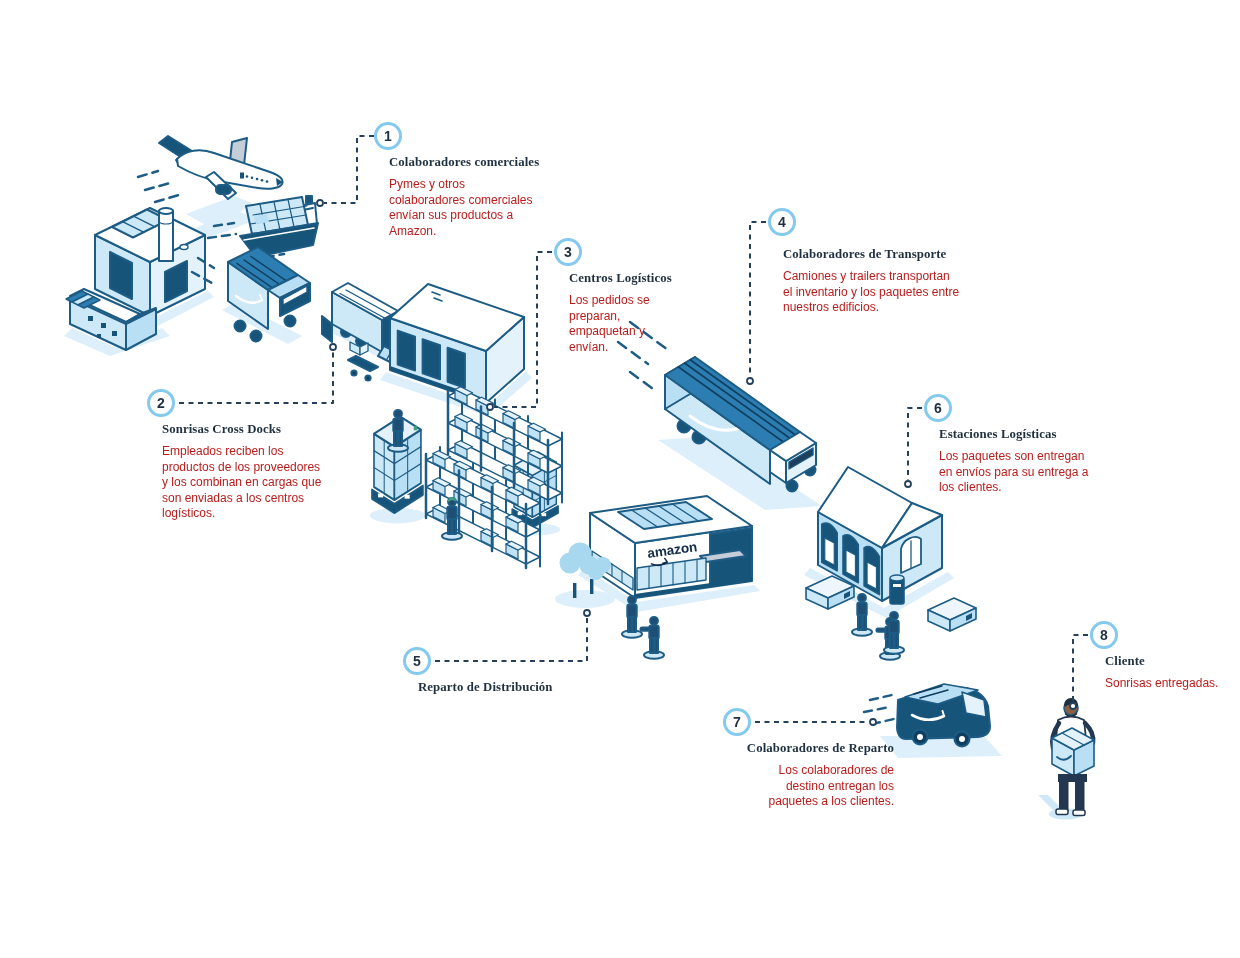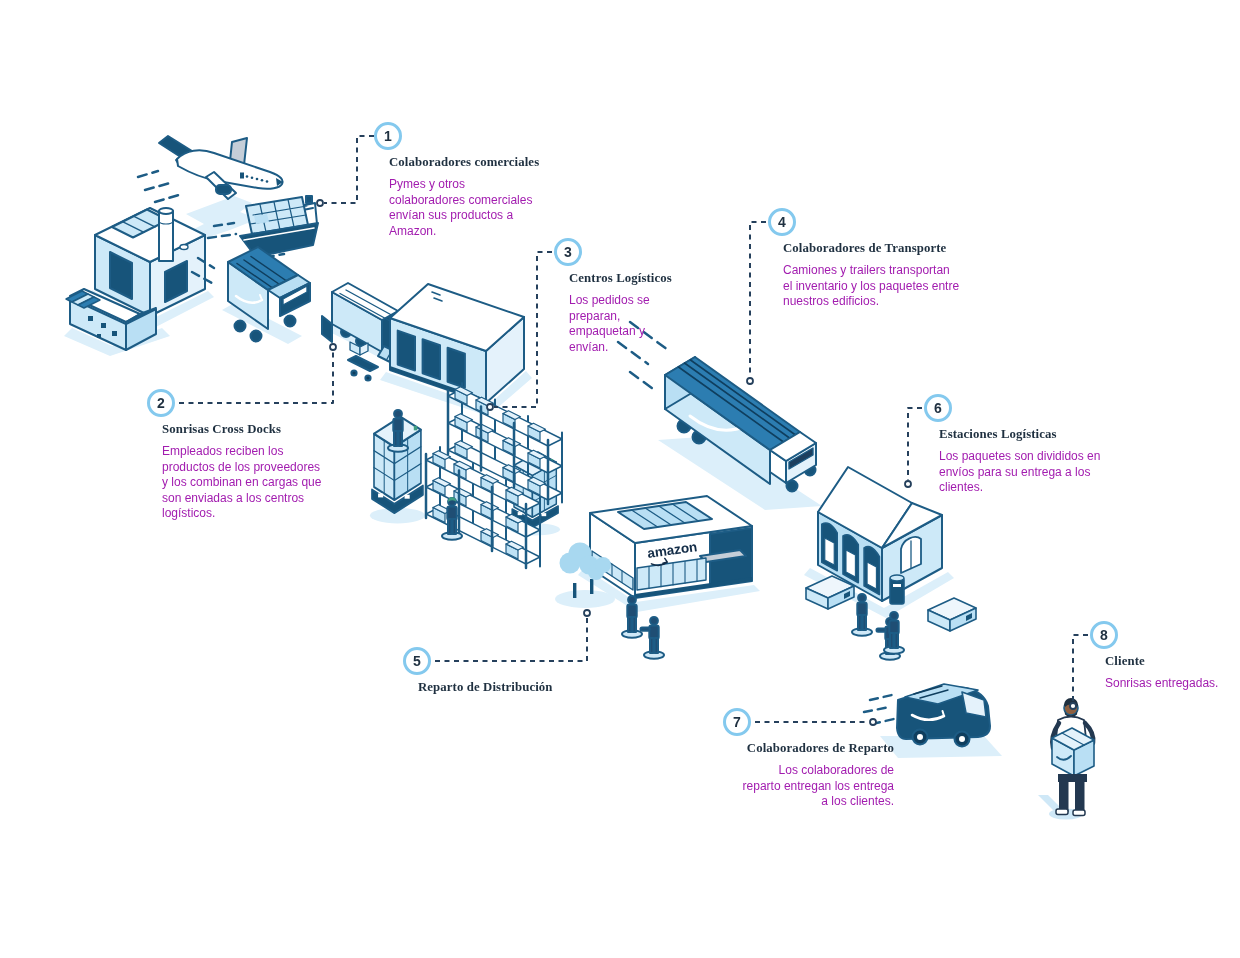--- a/index.html
+++ b/index.html
@@ -5,21 +5,21 @@
   html,body{margin:0;padding:0;background:#fff;}
   .stage{position:relative;width:1240px;height:958px;background:#ffffff;overflow:hidden;
          font-family:"Liberation Sans",sans-serif;}
   .art{position:absolute;left:0;top:0;}
   .step{position:absolute;}
   .step .circle{position:absolute;left:0;top:0;width:22px;height:22px;border:3px solid #84c9ee;
         border-radius:50%;background:#fff;color:#1f3040;font-size:14px;font-weight:bold;
         text-align:center;line-height:22px;}
   .step .text{position:absolute;left:15px;top:33px;}
   .step h3{margin:0 0 7px 0;font-size:12.8px;font-weight:bold;color:#1f3040;white-space:nowrap;letter-spacing:.1px;font-family:Liberation Serif, serif;}
-  .step p{margin:0;font-size:12px;line-height:15.5px;color:#a21caf;}
+  .step p{margin:0;font-size:12px;line-height:15.5px;color:#b91c1c;}
 </style>
 </head>
 <body>
 
 <div class="stage">
 
 <svg class="art" width="1240" height="958" viewBox="0 0 1240 958">
   <defs>
     <g id="person">
       <ellipse cx="6" cy="38" rx="10" ry="3.8" fill="#cfe8f7"></ellipse>
@@ -396,43 +396,43 @@
 </div>
 <div class="step" style="left:554px;top:238px;">
   <div class="circle">3</div>
   <div class="text" style="width:112px;">
     <h3>Centros Logísticos</h3>
     <p>Los pedidos se preparan, empaquetan y envían.</p>
   </div>
 </div>
 <div class="step" style="left:768px;top:208px;">
   <div class="circle">4</div>
-  <div class="text" style="width:178px;">
+  <div class="text" style="width:178px;margin-top:6px;">
     <h3>Colaboradores de Transporte</h3>
     <p>Camiones y trailers transportan el inventario y los paquetes entre nuestros edificios.</p>
   </div>
 </div>
 <div class="step" style="left:403px;top:647px;">
   <div class="circle">5</div>
   <div class="text" style="width:156px;">
     <h3>Reparto de Distribución</h3>
   </div>
 </div>
 <div class="step" style="left:924px;top:394px;">
   <div class="circle">6</div>
   <div class="text" style="width:162px;">
     <h3>Estaciones Logísticas</h3>
-    <p>Los paquetes son divididos en envíos para su entrega a los clientes.</p>
+    <p>Los paquetes son entregan en envíos para su entrega a los clientes.</p>
   </div>
 </div>
 <div class="step" style="left:723px;top:708px;">
   <div class="circle">7</div>
   <div class="text" style="width:156px;text-align:right;">
     <h3>Colaboradores de Reparto</h3>
-    <p>Los colaboradores de reparto entregan los entrega a los clientes.</p>
+    <p>Los colaboradores de destino entregan los paquetes a los clientes.</p>
   </div>
 </div>
 <div class="step" style="left:1090px;top:621px;">
   <div class="circle">8</div>
   <div class="text" style="width:140px;">
     <h3>Cliente</h3>
     <p>Sonrisas entregadas.</p>
   </div>
 </div>
 

